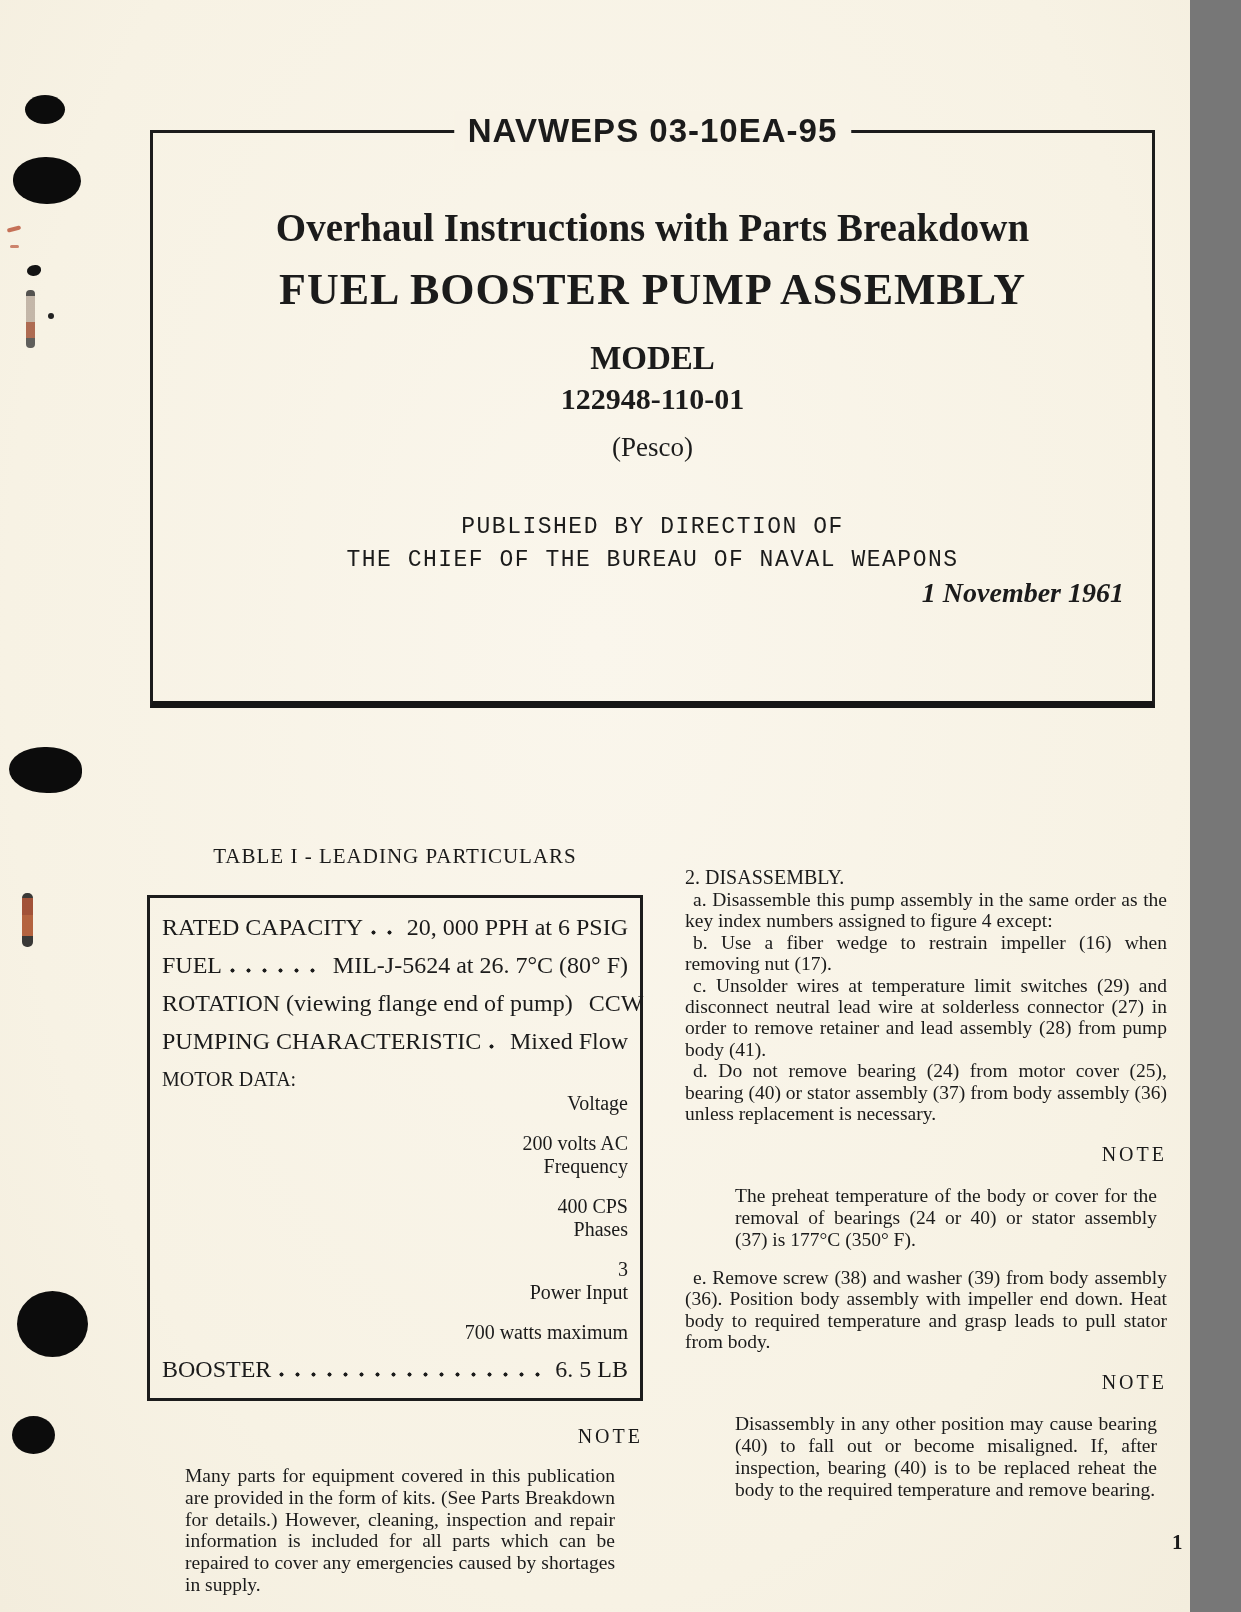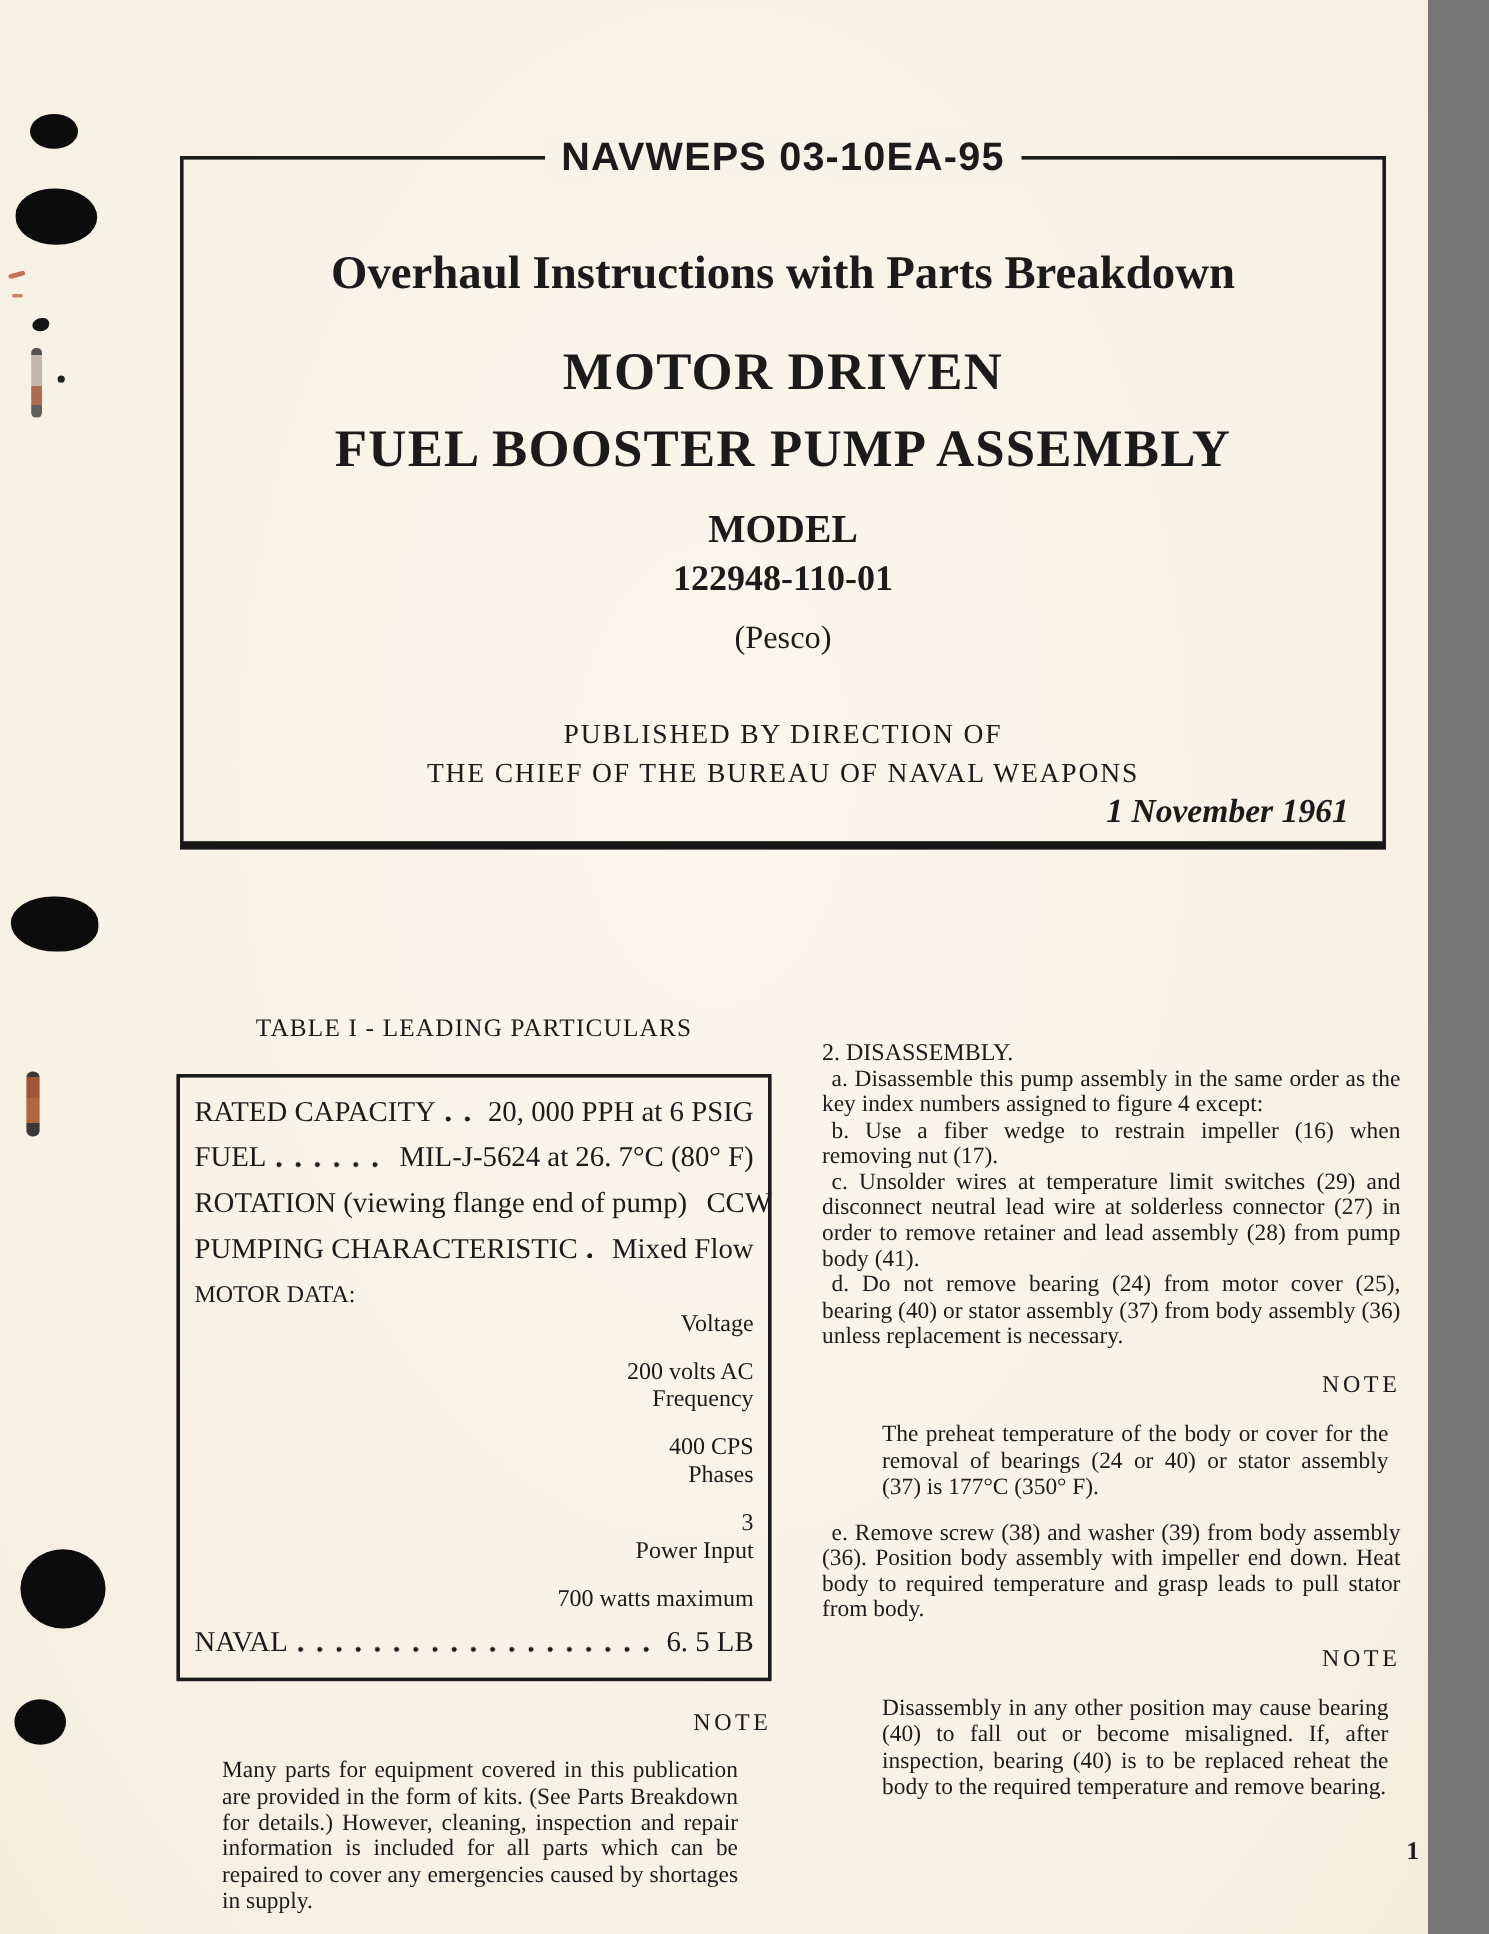--- a/index.html
+++ b/index.html
@@ -40,21 +40,21 @@
     background:#f8f3e7;padding:0 14px;white-space:nowrap;
     font-family:"Liberation Sans", sans-serif;font-weight:bold;
     font-size:33px;letter-spacing:1px;line-height:40px;
   }
   .hb-subtitle{margin-top:72px;font-size:39px;font-weight:bold;line-height:46px;}
   .hb-title1{margin-top:34px;font-size:44px;font-weight:bold;letter-spacing:1px;line-height:50px;}
   .hb-title2{margin-top:14px;font-size:44px;font-weight:bold;letter-spacing:1px;line-height:50px;}
   .hb-model{margin-top:24px;font-size:33px;font-weight:bold;line-height:38px;}
   .hb-modelnum{margin-top:4px;font-size:30px;font-weight:bold;line-height:36px;}
   .hb-mfr{margin-top:14px;font-size:27px;line-height:32px;}
-  .hb-published{margin-top:48px;font-family:Liberation Serif, serif;font-size:23px;letter-spacing:1.5px;line-height:33px;}
+  .hb-published{margin-top:48px;font-family:Liberation Mono, monospace;font-size:23px;letter-spacing:1.5px;line-height:33px;}
   .hb-date{margin-right:28px;text-align:right;font-style:italic;font-weight:bold;font-size:28px;}
 
   
   .col-left{position:absolute;left:147px;top:843px;width:496px;}
   .col-right{position:absolute;left:685px;top:866px;width:482px;}
 
   .table-title{text-align:center;font-size:21px;letter-spacing:1px;line-height:26px;margin-bottom:26px;}
   .table-box{border:3px solid #1c1c1c;padding:16px 12px;box-sizing:border-box;}
   .trow{display:flex;align-items:flex-end;font-size:24px;line-height:26px;margin-bottom:12px;}
   .trow:last-child{margin-bottom:0;}
@@ -94,21 +94,20 @@
   <div class="stain-blob"></div>
   <div class="stain-grey"></div>
   <div class="stain-dot"></div>
   <div class="stain-red-a"></div>
   <div class="stain-red-b"></div>
   <div class="stain-red-v"></div>
 
   <div class="header-box">
     <div class="doc-number">NAVWEPS 03-10EA-95</div>
     <div class="hb-subtitle">Overhaul Instructions with Parts Breakdown</div>
-    <div class="hb-title1">MOTOR DRIVEN</div>
     <div class="hb-title2">FUEL BOOSTER PUMP ASSEMBLY</div>
     <div class="hb-model">MODEL</div>
     <div class="hb-modelnum">122948-110-01</div>
     <div class="hb-mfr">(Pesco)</div>
     <div class="hb-published">
       <div>PUBLISHED BY DIRECTION OF</div>
       <div>THE CHIEF OF THE BUREAU OF NAVAL WEAPONS</div>
     </div>
     <div class="hb-date">1 November 1961</div>
   </div>
@@ -156,21 +155,21 @@
           <span class="val">3</span>
         </div>
         <div class="subrow">
           <span class="lbl">Power Input</span>
           <span class="leader"></span>
           <span class="val">700 watts maximum</span>
         </div>
       </div>
 
       <div class="trow">
-        <span class="lbl">NAVAL</span>
+        <span class="lbl">BOOSTER</span>
         <span class="leader"></span>
         <span class="val">6. 5 LB</span>
       </div>
     </div>
 
     <div class="note-heading">NOTE</div>
     <p class="note-body-left">Many parts for equipment covered in this publication are provided in the form of kits. (See Parts Breakdown for details.) However, cleaning, inspection and repair information is included for all parts which can be repaired to cover any emergencies caused by shortages in supply.</p>
 
     <div class="special-tools">
       <div>1. SPECIAL TOOLS.</div>

